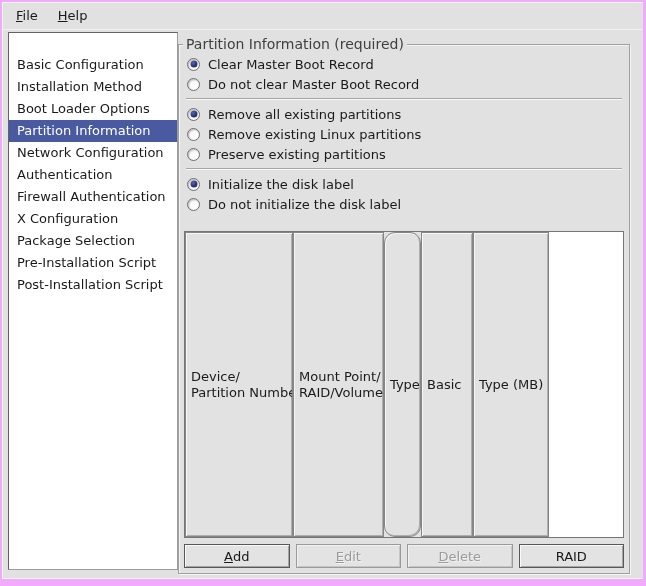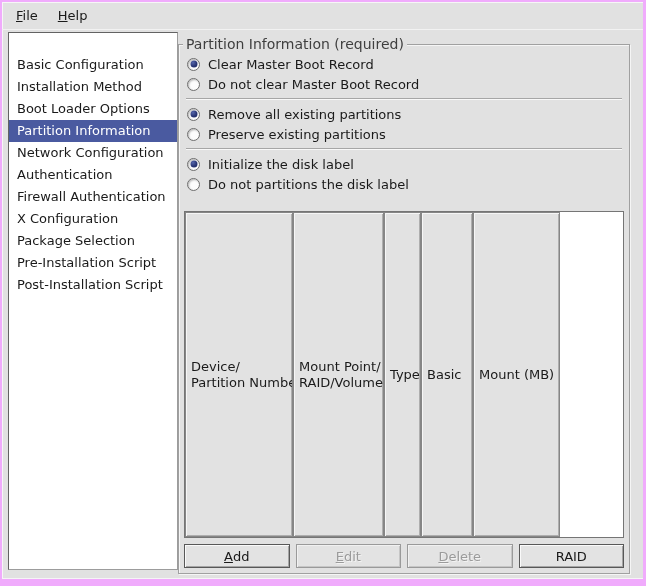--- a/index.html
+++ b/index.html
@@ -98,21 +98,21 @@
     box-shadow: inset 1px 1px 0 #f6f6f6, inset -1px -1px 0 #aeaeae;
     background:#e2e2e2;
     padding:2px 5px;
     display:flex; flex-direction:column; justify-content:center;
     line-height:16px; white-space:nowrap; overflow:hidden;
     cursor:default;
   }
   .th span { display:block; }
   .th.c0 { flex:0 0 108px; }
   .th.c1 { flex:0 0 91px; }
-  .th.c2 { flex:0 0 37px; }
+  .th.c2 { flex:0 0 37px;border-radius:11px; }
   .th.c3 { flex:0 0 52px; }
   .th.c4 { flex:1; }
   .tbody { flex:1; background:#fff; }
 
   
   .btn-row { display:flex; gap:6px; margin-top:6px; flex:0 0 24px; }
   .btn {
     flex:1; height:24px;
     display:flex; align-items:center; justify-content:center;
     background:#e3e3e3;
@@ -165,52 +165,56 @@
       </div>
 
       <div class="hsep"></div>
 
       <div class="radio-row sel">
         <span class="radio-circle"></span>
         <span>Remove all existing partitions</span>
       </div>
       <div class="radio-row">
         <span class="radio-circle"></span>
+        <span>Remove existing Linux partitions</span>
+      </div>
+      <div class="radio-row">
+        <span class="radio-circle"></span>
         <span>Preserve existing partitions</span>
       </div>
 
       <div class="hsep"></div>
 
       <div class="radio-row sel">
         <span class="radio-circle"></span>
         <span>Initialize the disk label</span>
       </div>
       <div class="radio-row">
         <span class="radio-circle"></span>
-        <span>Do not partitions the disk label</span>
+        <span>Do not initialize the disk label</span>
       </div>
 
       <div class="ptable">
         <div class="thead">
           <div class="th c0">
             <span>Device/</span>
             <span>Partition Number</span>
           </div>
           <div class="th c1">
             <span>Mount Point/</span>
             <span>RAID/Volume</span>
           </div>
           <div class="th c2">
             <span>Type</span>
           </div>
           <div class="th c3">
             <span>Basic</span>
           </div>
           <div class="th c4">
-            <span>Mount (MB)</span>
+            <span>Type (MB)</span>
           </div>
         </div>
         <div class="tbody"></div>
       </div>
 
       <div class="btn-row">
         <div class="btn">
             <span class="mnemonic">A</span>
             <span>dd</span>
           </div>

